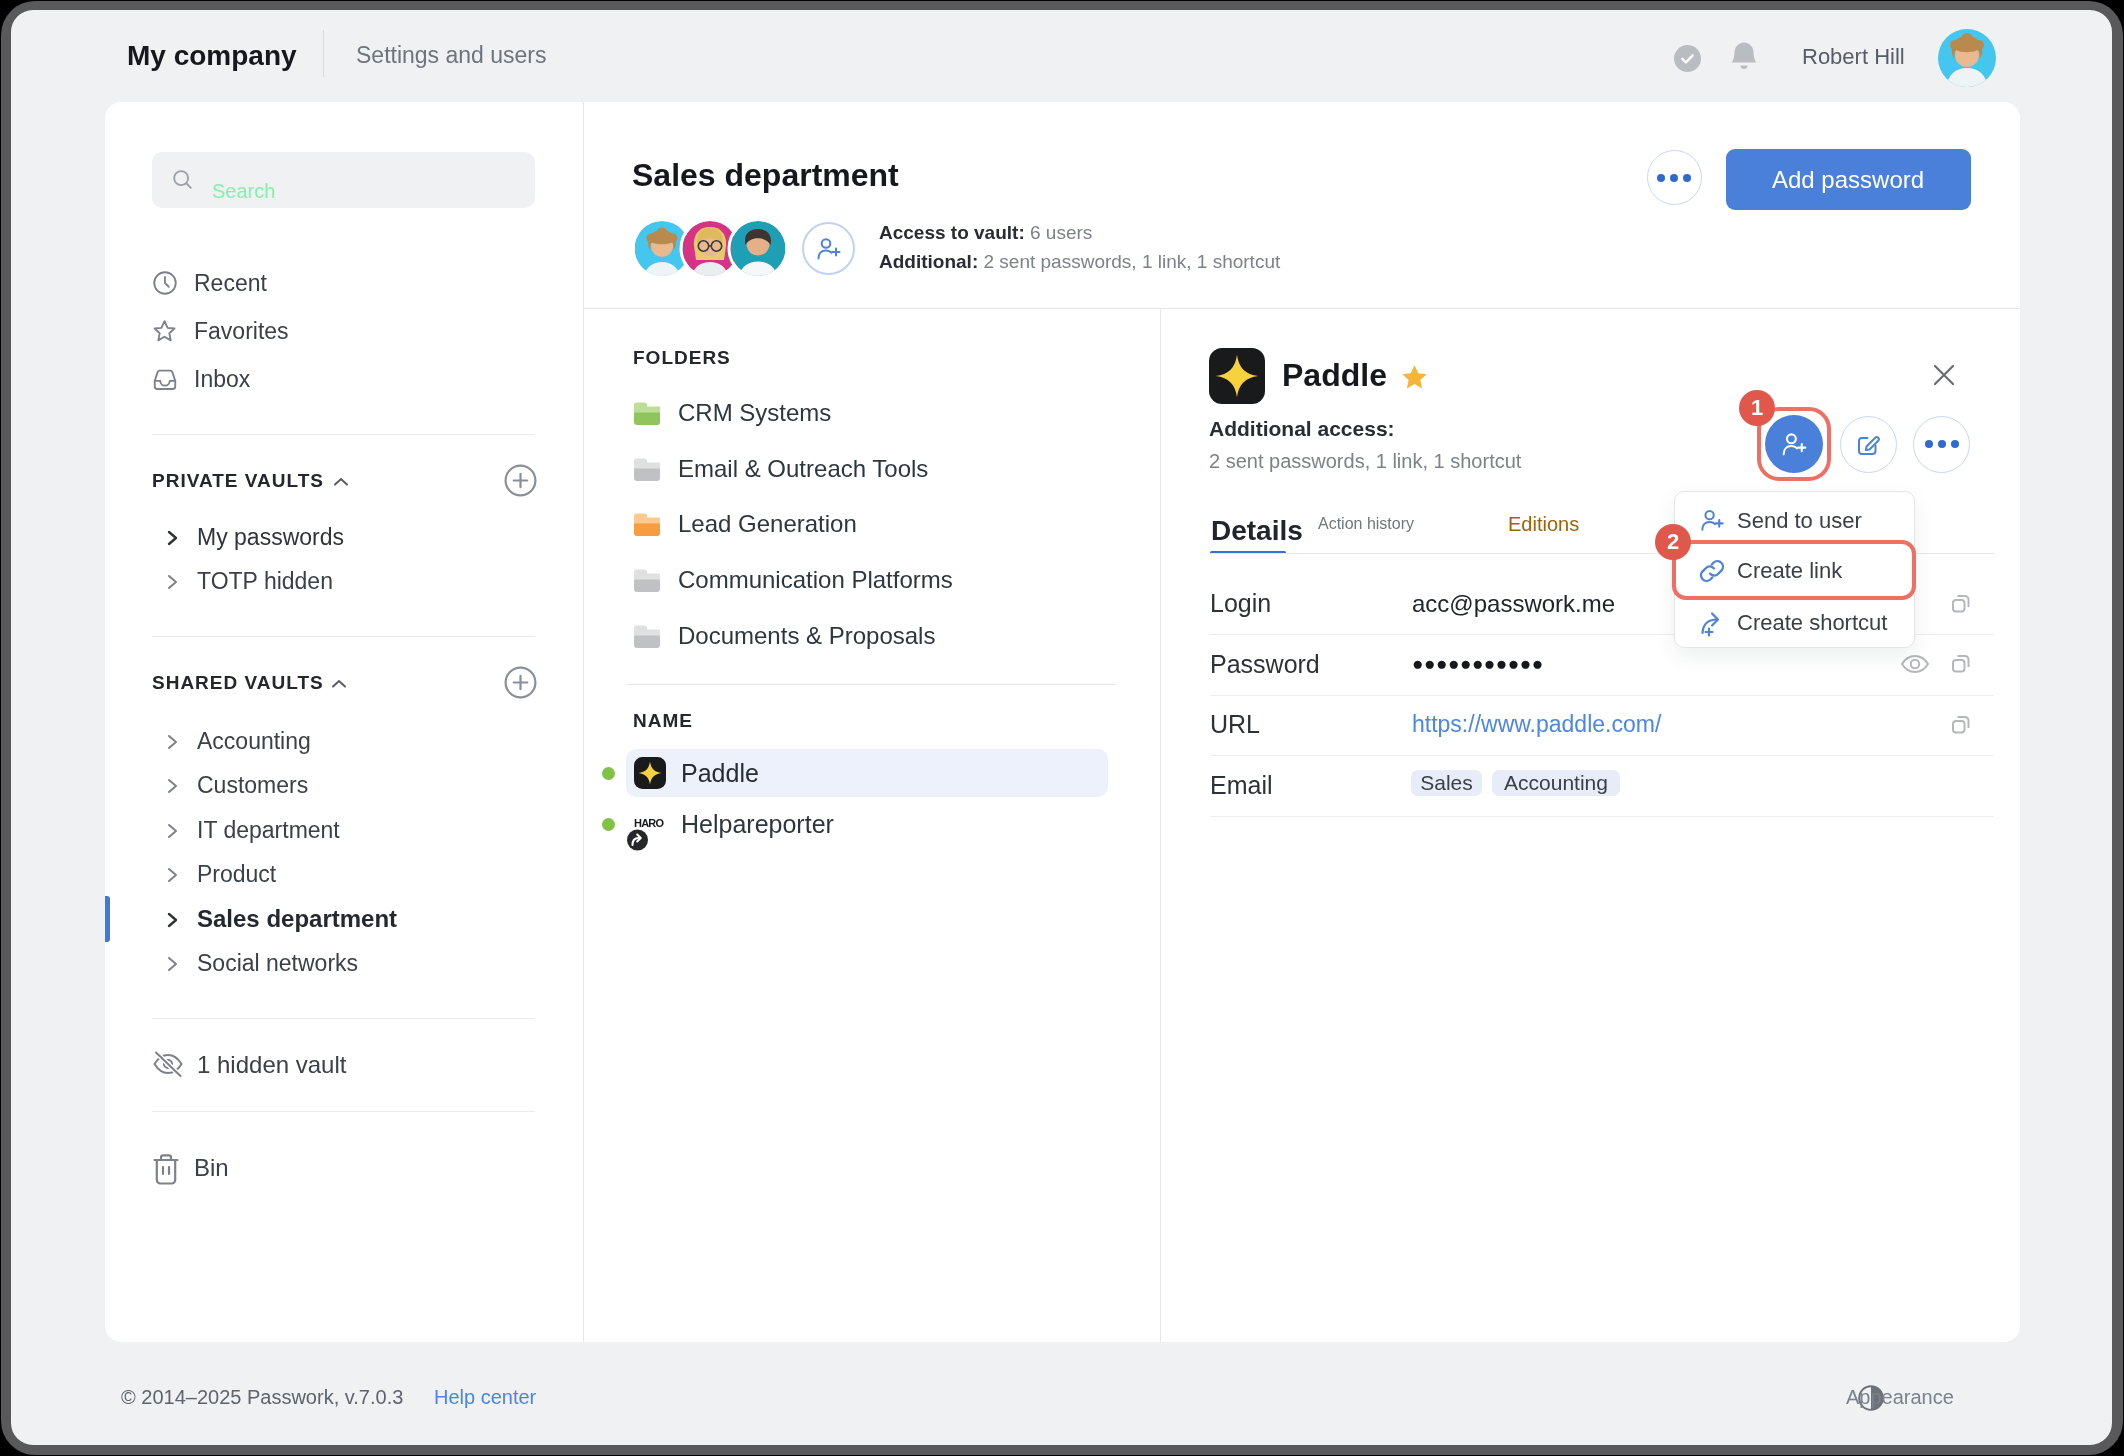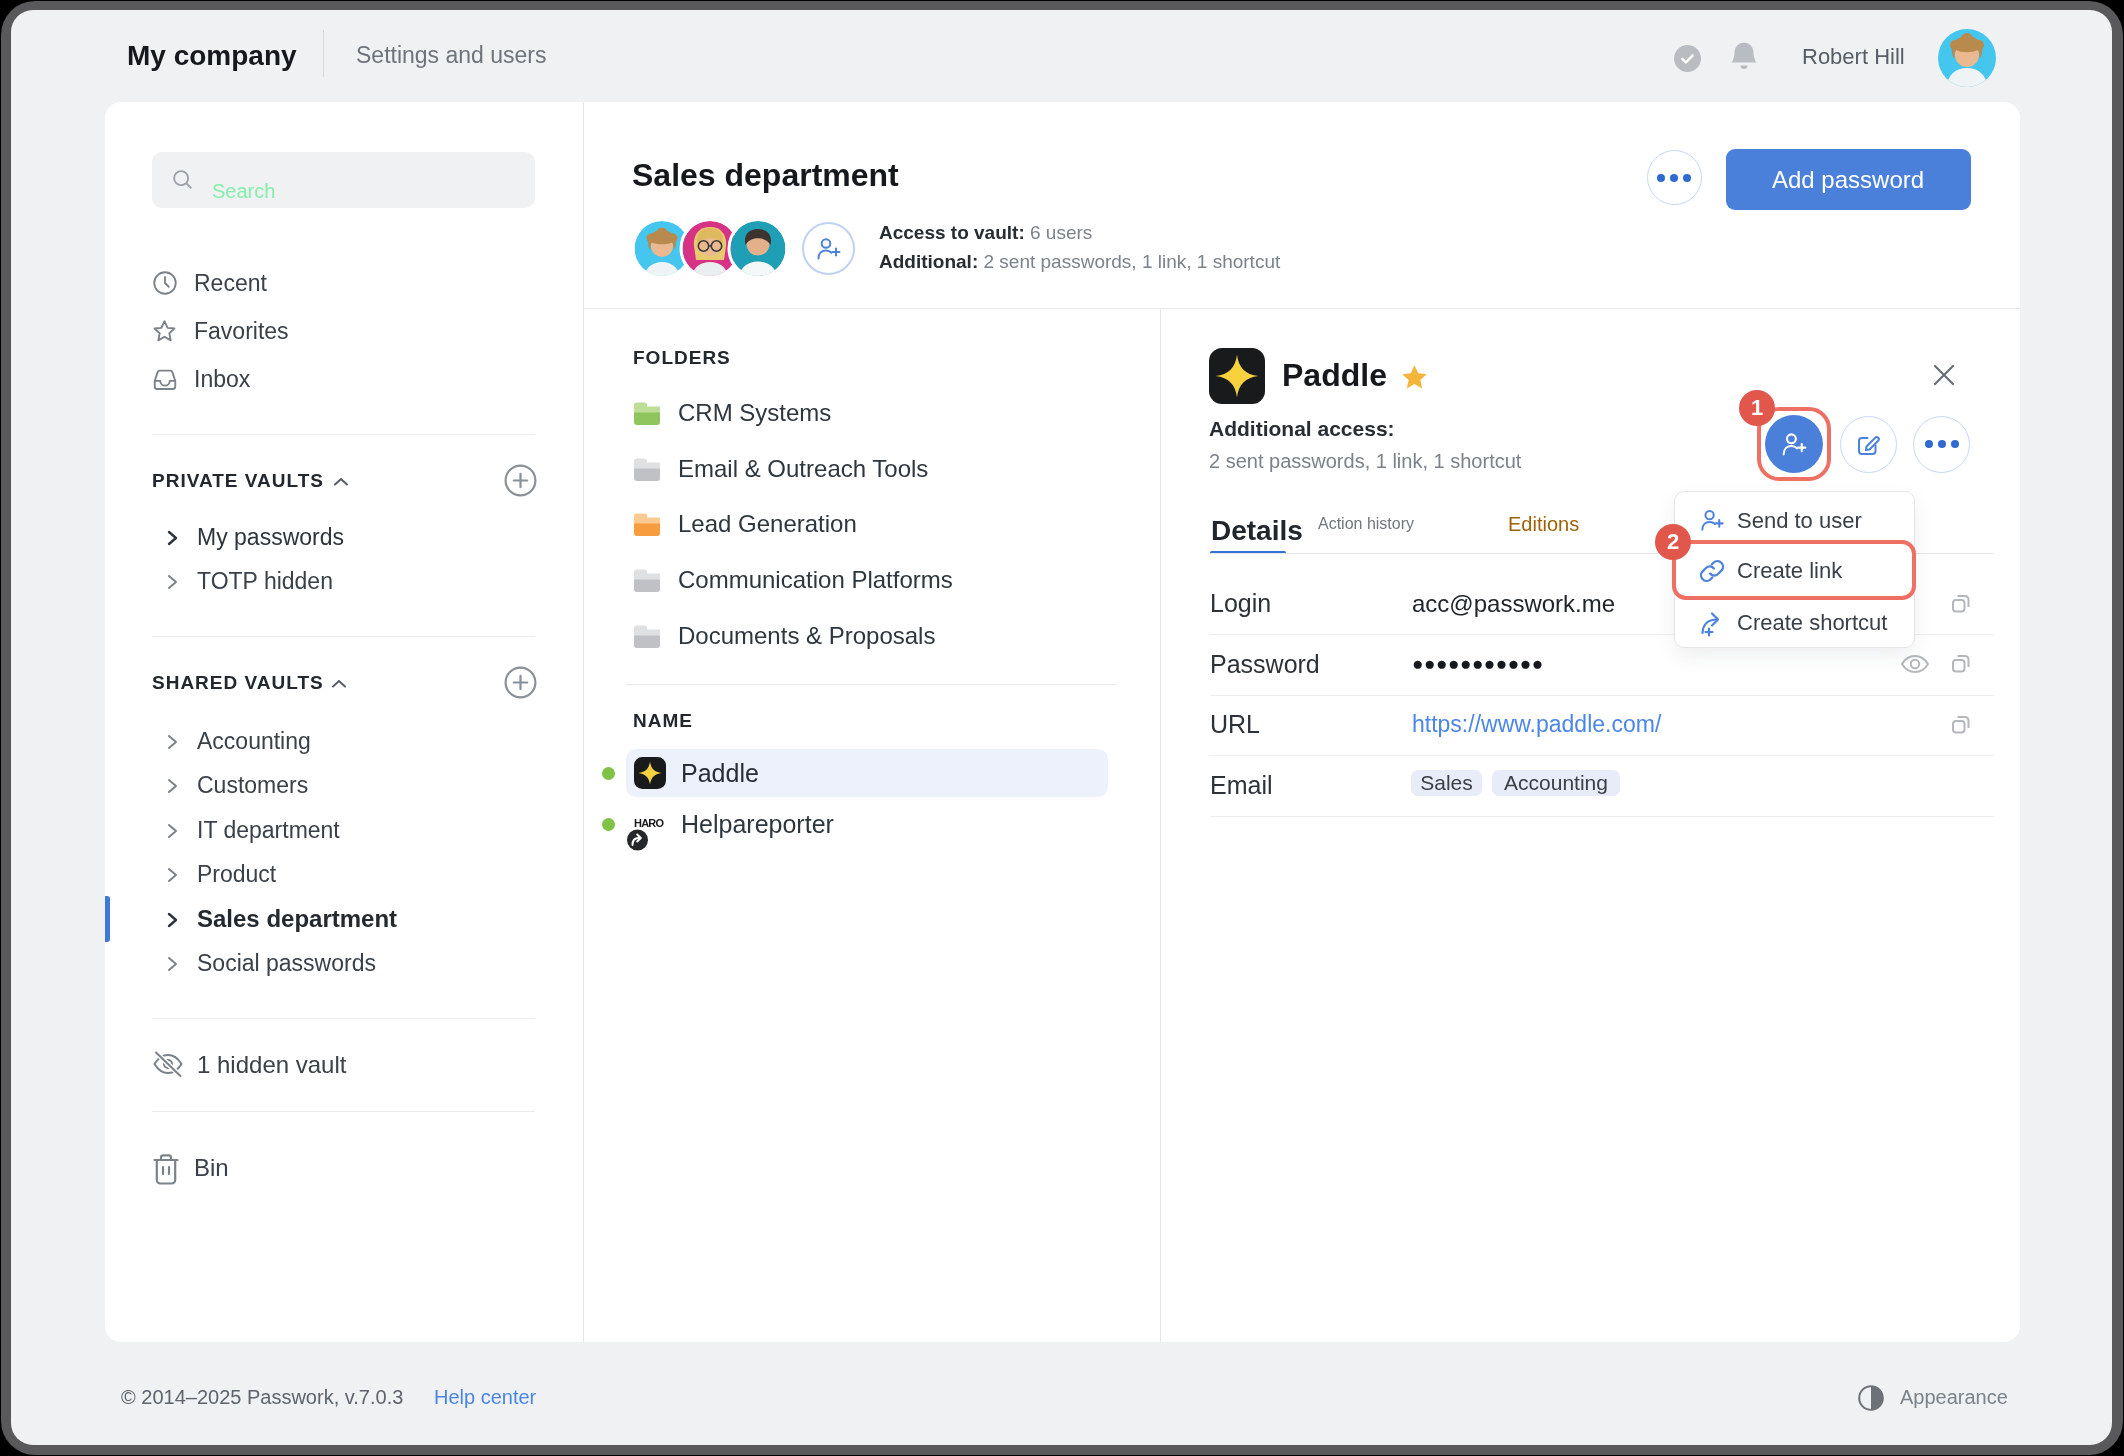--- a/index.html
+++ b/index.html
@@ -134,21 +134,21 @@
   <div class="txt navtxt" style="left:197px; top:861px;">Product</div>
 
   <div class="abs" style="left:105px; top:896px; width:5px; height:46px; background:#3c79d8; border-radius:0 3px 3px 0;"></div>
   <svg class="abs" style="left:164px; top:909.5px;" width="16" height="20" viewBox="0 0 16 20" fill="none" stroke="#2c3339" stroke-width="2.4" stroke-linecap="round" stroke-linejoin="round">
       <path d="M5 4 l7 6 -7 6"></path>
     </svg>
   <div class="txt navtxt" style="left:197px; top:905px; font-weight:bold; color:#23292f; font-size:24px;">Sales department</div>
   <svg class="abs" style="left:164px; top:953.5px;" width="16" height="20" viewBox="0 0 16 20" fill="none" stroke="#7c828a" stroke-width="2" stroke-linecap="round" stroke-linejoin="round">
       <path d="M5 4 l7 6 -7 6"></path>
     </svg>
-  <div class="txt navtxt" style="left:197px; top:950px;">Social passwords</div>
+  <div class="txt navtxt" style="left:197px; top:950px;">Social networks</div>
 
   <div class="sep" style="left:152px; top:1018px; width:383px;"></div>
 
   <svg class="abs" style="left:151px; top:1049px;" width="34" height="31" viewBox="0 0 34 31" fill="none" stroke="#7c828a" stroke-width="2" stroke-linecap="round">
     <path d="M3.5 15 c3.6-6 8.2-9 13.5-9 s9.9 3 13.5 9 c-3.6 6-8.2 9-13.5 9 s-9.9-3-13.5-9 z"></path>
     <circle cx="17" cy="15" r="4"></circle>
     <path d="M5 3.5 L29.5 27" stroke="#ffffff" stroke-width="5"></path>
     <path d="M5 3.5 L29.5 27"></path>
   </svg>
   <div class="txt navtxt" style="left:197px; top:1051px; font-size:24px;">1 hidden vault</div>
@@ -376,14 +376,14 @@
   <div class="abs" style="left:1739px; top:390px; width:36px; height:36px; background:#e2574c; border-radius:50%; display:flex; align-items:center; justify-content:center; font-size:22px; font-weight:bold; color:#fff;">1</div>
   <div class="abs" style="left:1672px; top:540px; width:244px; height:60px; border:4px solid #ee6f63; border-radius:14px; background:transparent;"></div>
   <div class="abs" style="left:1655px; top:524px; width:36px; height:36px; background:#e2574c; border-radius:50%; display:flex; align-items:center; justify-content:center; font-size:22px; font-weight:bold; color:#fff;">2</div>
 
   <div class="txt" style="left:121px; top:1386px; font-size:20px; color:#5d646c;">© 2014–2025 Passwork, v.7.0.3</div>
   <div class="txt" style="left:434px; top:1386px; font-size:20px; color:#4a86e0;">Help center</div>
   <svg class="abs" style="left:1858px; top:1385px;" width="26" height="26" viewBox="0 0 26 26">
     <circle cx="13" cy="13" r="11.8" fill="none" stroke="#6d7278" stroke-width="2"></circle>
     <path d="M13 1.2 a11.8 11.8 0 0 1 0 23.6 z" fill="#6d7278"></path>
   </svg>
-  <div class="txt" style="left:1900px; top:1386px; font-size:20px; color:#7a828c;">Appearance</div>
+  <div class="txt" style="left:1846px; top:1386px; font-size:20px; color:#7a828c;">Appearance</div>
 </div>
 
 </body></html>

